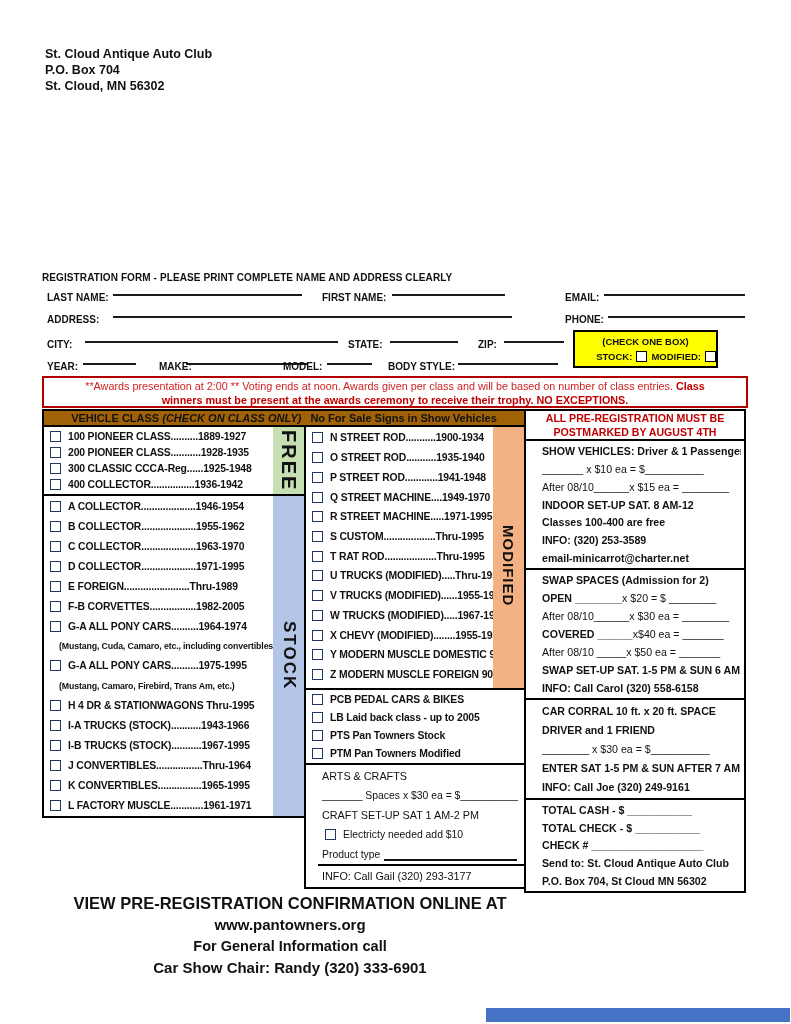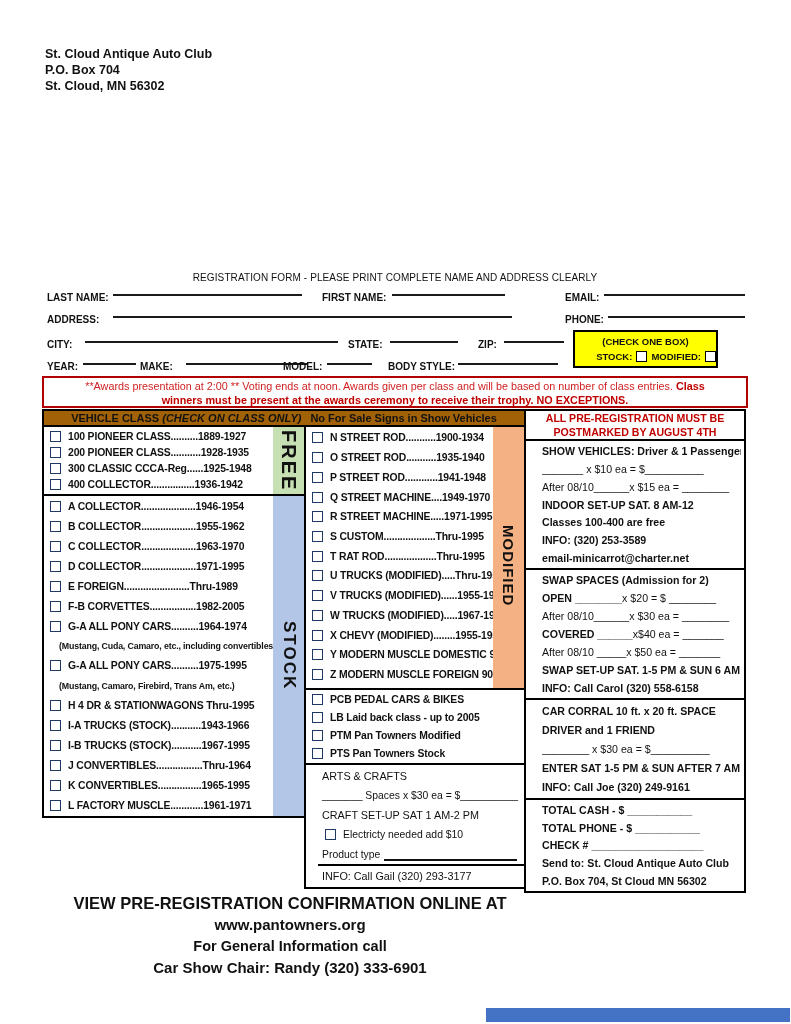--- a/index.html
+++ b/index.html
@@ -7,21 +7,21 @@
   .page {
     position:relative; width:791px; height:1024px; background:#ffffff;
     font-family:"Liberation Sans", sans-serif; color:#111; overflow:hidden;
   }
   .abs { position:absolute; }
 
   
   .sender { left:45px; top:46px; font-size:12.5px; font-weight:700; line-height:16px; }
 
   
-  .form-title { left:42px; top:272px; width:706px; text-align:center; font-size:10px; font-weight:400; letter-spacing:.1px; }
+  .form-title { left:42px; top:272px; width:706px; font-size:10px; font-weight:700; letter-spacing:.1px; }
   .flabel { font-size:10px; font-weight:700; white-space:nowrap; }
   .fill-line { position:absolute; border-bottom:2px solid #1a1a1a; height:12px; }
 
   
   .yellow-box {
     left:573px; top:330px; width:145px; height:38px; background:#ffff00;
     border:2px solid #000; display:flex; flex-direction:column; justify-content:center;
     font-size:9.5px; font-weight:700; text-align:center; line-height:15px;
   }
   .ybx-row { display:flex; justify-content:flex-end; align-items:center; gap:4px; }
@@ -110,21 +110,21 @@
 
   <span class="abs flabel" style="left:47px;top:339px">CITY:</span>
   <span class="fill-line" style="left:85px;top:331px;width:253px"></span>
   <span class="abs flabel" style="left:348px;top:339px">STATE:</span>
   <span class="fill-line" style="left:390px;top:331px;width:68px"></span>
   <span class="abs flabel" style="left:478px;top:339px">ZIP:</span>
   <span class="fill-line" style="left:504px;top:331px;width:60px"></span>
 
   <span class="abs flabel" style="left:47px;top:361px">YEAR:</span>
   <span class="fill-line" style="left:83px;top:353px;width:53px"></span>
-  <span class="abs flabel" style="left:140px;top:361px">MAKE:</span>
+  <span class="abs flabel" style="left:159px;top:361px">MAKE:</span>
   <span class="fill-line" style="left:186px;top:353px;width:122px"></span>
   <span class="abs flabel" style="left:283px;top:361px">MODEL:</span>
   <span class="fill-line" style="left:327px;top:353px;width:45px"></span>
   <span class="abs flabel" style="left:388px;top:361px">BODY STYLE:</span>
   <span class="fill-line" style="left:458px;top:353px;width:100px"></span>
 
   <div class="abs yellow-box">
     <div>(CHECK ONE BOX)</div>
     <div class="ybx-row">
       <span>STOCK:</span>
@@ -347,26 +347,26 @@
           <span class="ctext">PCB PEDAL CARS &amp; BIKES</span>
         </div>
 
         <div class="class-row">
           <span class="cbx"></span>
           <span class="ctext">LB Laid back class - up to 2005</span>
         </div>
 
         <div class="class-row">
           <span class="cbx"></span>
+          <span class="ctext">PTS Pan Towners Stock</span>
+        </div>
+
+        <div class="class-row">
+          <span class="cbx"></span>
           <span class="ctext">PTM Pan Towners Modified</span>
-        </div>
-
-        <div class="class-row">
-          <span class="cbx"></span>
-          <span class="ctext">PTS Pan Towners Stock</span>
         </div>
       </div>
   </div>
 
   <div class="box" style="left:304px;top:763px;width:222px;height:126px">
     <div class="lines">
       <div class="arts-line bold">ARTS &amp; CRAFTS</div>
       <div class="arts-line">_______ Spaces   x $30 ea = $__________</div>
       <div class="arts-line bold">CRAFT SET-UP SAT 1 AM-2 PM</div>
       <div class="arts-line">
@@ -498,21 +498,21 @@
 
   <div class="box" style="left:524px;top:798px;width:222px;height:95px">
     <div class="lines">
 
         <div class="rline">
           <span class="lb">TOTAL CASH - $ ___________</span>
           <span class="lt"></span>
         </div>
 
         <div class="rline">
-          <span class="lb">TOTAL PHONE - $ ___________</span>
+          <span class="lb">TOTAL CHECK - $ ___________</span>
           <span class="lt"></span>
         </div>
 
         <div class="rline">
           <span class="lb">CHECK # ___________________</span>
           <span class="lt"></span>
         </div>
 
         <div class="rline">
           <span class="lb">Send to: St. Cloud Antique Auto Club</span>

